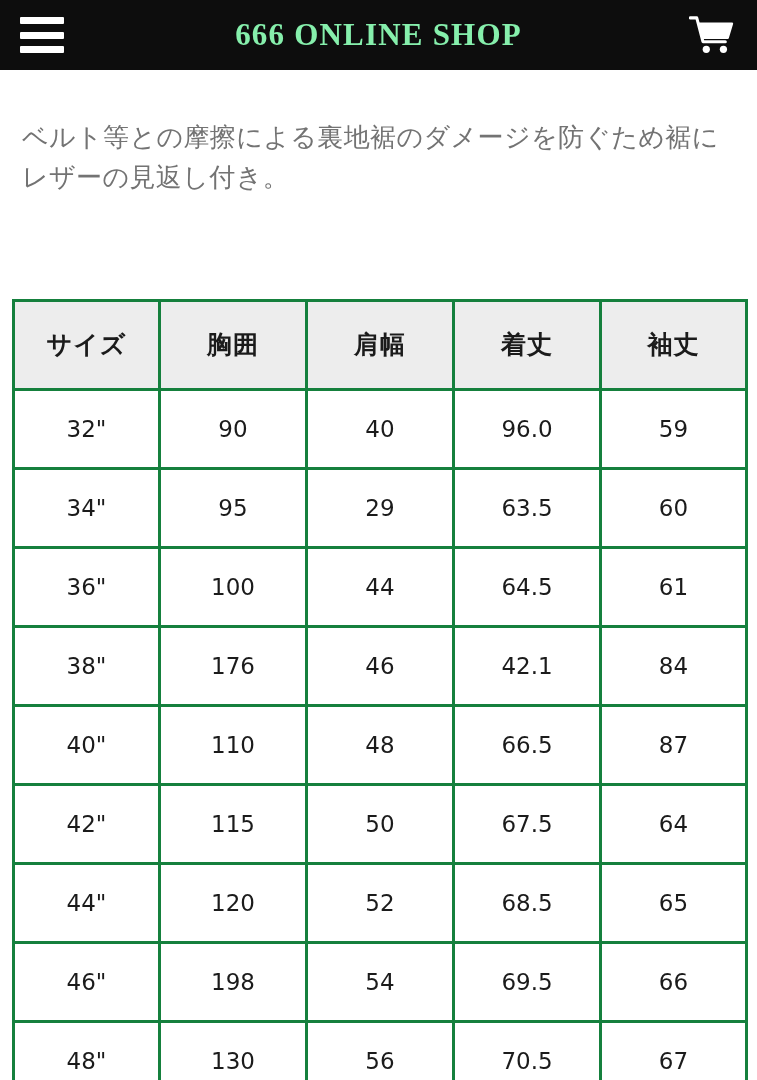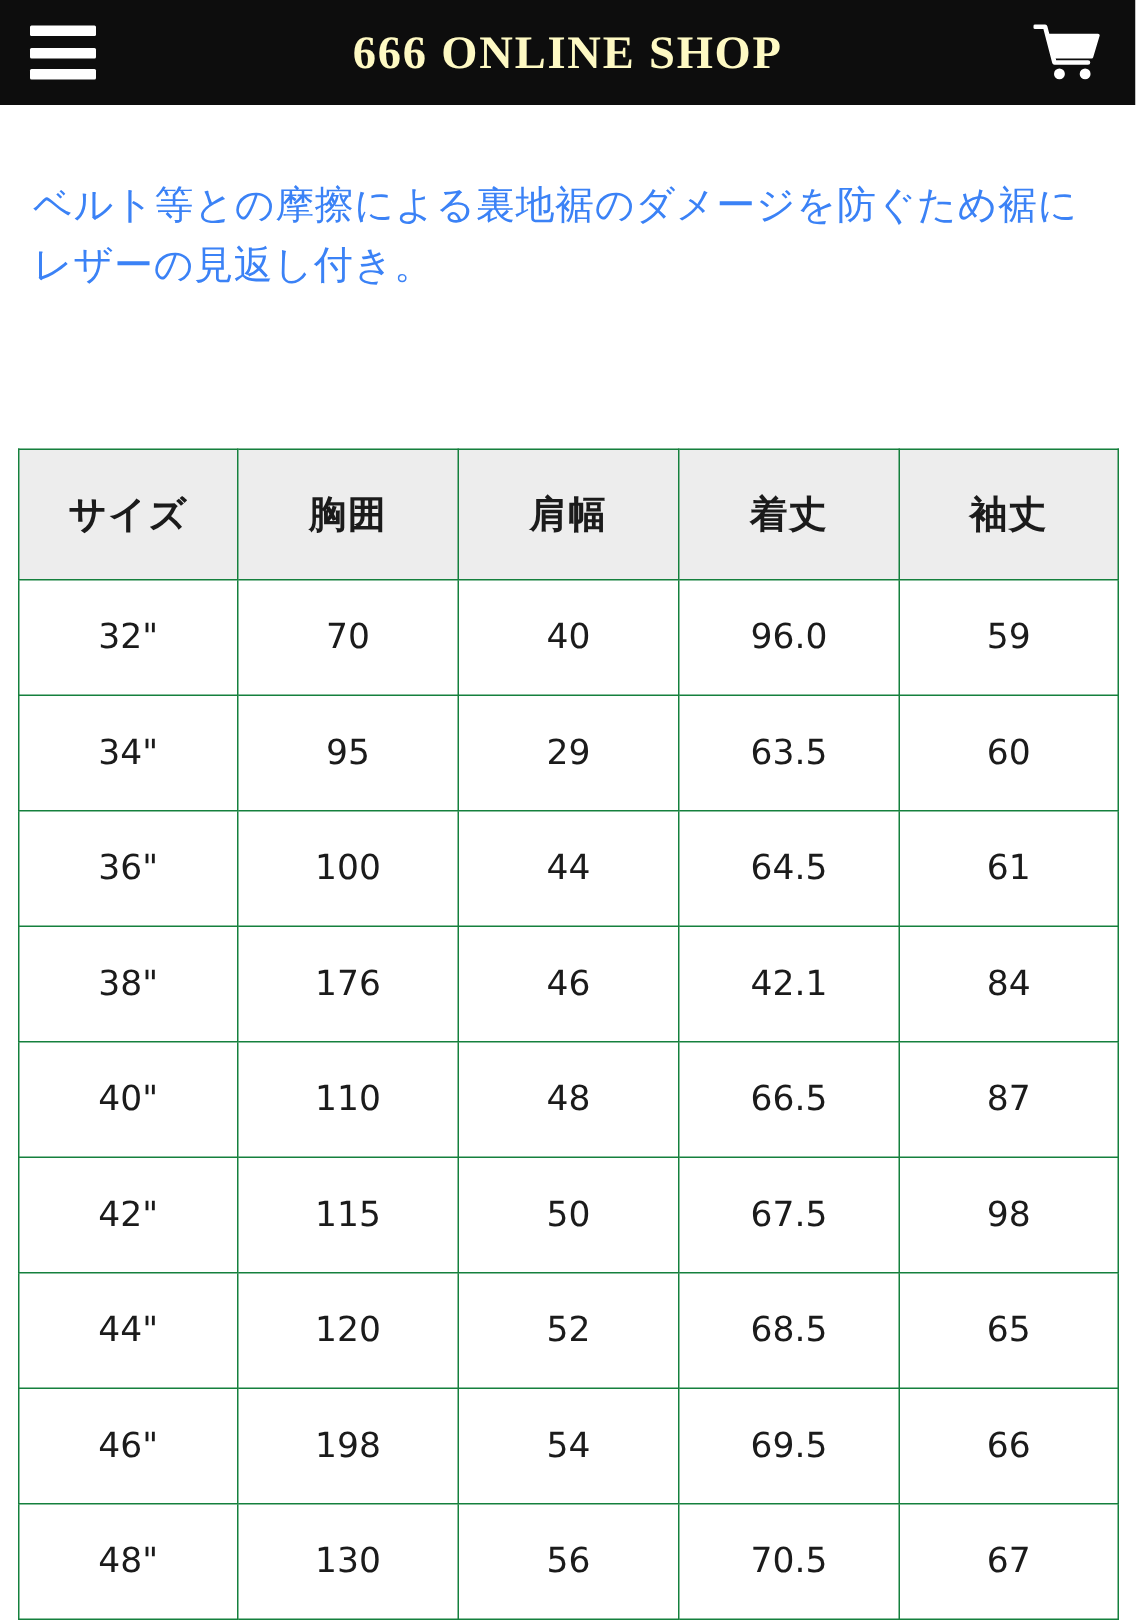--- a/index.html
+++ b/index.html
@@ -38,21 +38,21 @@
   }
   .hamburger span {
     display: block;
     height: 7px;
     width: 100%;
     background: #ffffff;
     border-radius: 1px;
   }
   .shop-title {
     font-family: "Liberation Serif", serif;
-    color: #fef9c3;
+    color: #86efac;
     font-size: 31px;
     font-weight: 700;
     letter-spacing: 1.2px;
     white-space: nowrap;
   }
   .cart {
     position: absolute;
     right: 22px;
     top: 50%;
     transform: translateY(-50%);
@@ -60,45 +60,45 @@
     height: 40px;
     cursor: pointer;
   }
 
   
   .content {
     padding: 0 22px;
     background: #ffffff;
   }
   .description {
-    font-family: Liberation Mono, monospace;
+    font-family: Liberation Serif, serif;
     font-size: 26px;
     line-height: 1.55;
-    color: #3b82f6;
+    color: #737373;
     padding-top: 22px;
     letter-spacing: 0.4px;
   }
 
   .spacer {
     height: 74px;
   }
 
   
   .table-wrap {
     padding: 0 12px;
   }
   table.size-table {
     width: 733px;
     border-collapse: collapse;
     table-layout: fixed;
     font-family: "DejaVu Sans", sans-serif;
   }
   table.size-table th,
   table.size-table td {
-    border: 1px solid #15803d;
+    border: 3px solid #15803d;
     text-align: center;
     color: #1b1b1b;
   }
   table.size-table thead th {
     background: #ededed;
     font-size: 25px;
     font-weight: 700;
     height: 84px;
     letter-spacing: 1px;
   }
@@ -158,21 +158,21 @@
         <th>サイズ</th>
         <th>胸囲</th>
         <th>肩幅</th>
         <th>着丈</th>
         <th>袖丈</th>
       </tr>
     </thead>
     <tbody>
       <tr>
         <td>32"</td>
-        <td>70</td>
+        <td>90</td>
         <td>40</td>
         <td>96.0</td>
         <td>59</td>
       </tr>
       <tr>
         <td>34"</td>
         <td>95</td>
         <td>29</td>
         <td>63.5</td>
         <td>60</td>
@@ -196,21 +196,21 @@
         <td>110</td>
         <td>48</td>
         <td>66.5</td>
         <td>87</td>
       </tr>
       <tr>
         <td>42"</td>
         <td>115</td>
         <td>50</td>
         <td>67.5</td>
-        <td>98</td>
+        <td>64</td>
       </tr>
       <tr>
         <td>44"</td>
         <td>120</td>
         <td>52</td>
         <td>68.5</td>
         <td>65</td>
       </tr>
       <tr>
         <td>46"</td>

